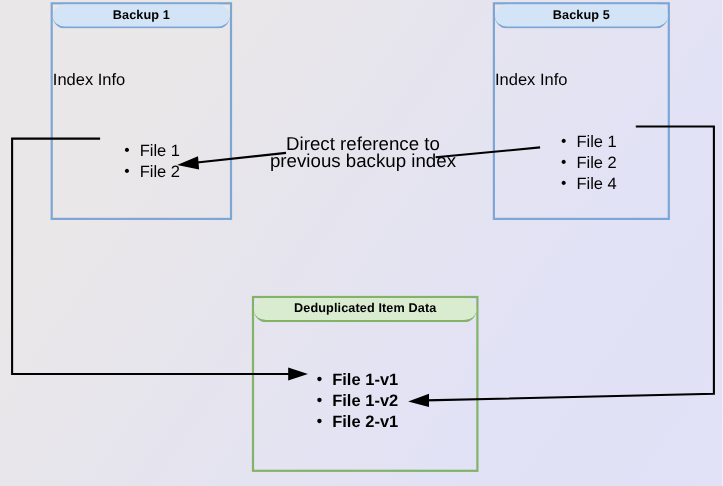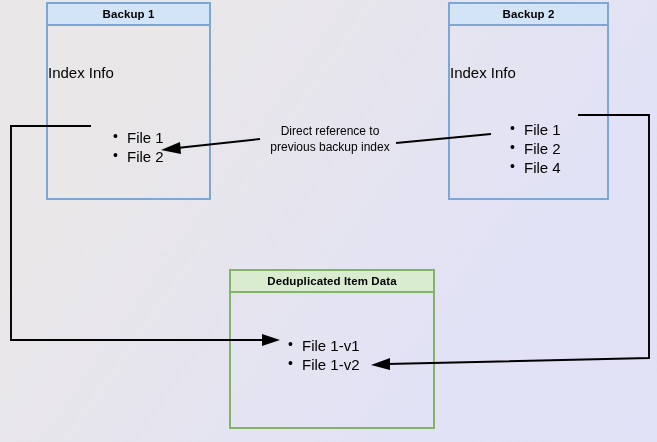--- a/index.html
+++ b/index.html
@@ -35,20 +35,21 @@
     box-sizing: border-box;
     background: #d4e4f7;
     border-bottom: 2px solid #7ea6d4;
     display: flex;
     align-items: center;
     justify-content: center;
     font-size: 11.5px;
     font-weight: bold;
     color: #000000;
     letter-spacing: 0.1px;
+    border-radius: 11px;
   }
   .box.green .box-header {
     background: #d9ecd0;
     border-bottom-color: #82b366;
   }
 
   .box-title {
     position: absolute;
     left: 0;
     right: 0;
@@ -76,21 +77,21 @@
     left: 0;
     top: -1px;
     font-size: 14px;
     line-height: 19px;
   }
 
   
   .caption {
     position: absolute;
     text-align: center;
-    font-size: 12px;
+    font-size: 17px;
     line-height: 16px;
     color: #000000;
     white-space: pre-line;
   }
 
   
   #connectors {
     position: absolute;
     left: 0;
     top: 0;
@@ -114,34 +115,35 @@
   <div class="box" style="left:46px; top:2px; width:165px; height:198px;">
     <div class="box-header">Backup 1</div>
     <div class="box-title" style="top:60px;">Index Info</div>
     <ul class="bullets" style="left:53px; top:112px;">
       <li>File 1</li>
       <li>File 2</li>
     </ul>
   </div>
 
   <div class="box" style="left:448px; top:2px; width:161px; height:198px;">
-    <div class="box-header">Backup 2</div>
+    <div class="box-header">Backup 5</div>
     <div class="box-title" style="top:60px;">Index Info</div>
     <ul class="bullets" style="left:48px; top:104px;">
       <li>File 1</li>
       <li>File 2</li>
       <li>File 4</li>
     </ul>
   </div>
 
   <div class="box green" style="left:229px; top:269px; width:206px; height:160px;">
     <div class="box-header">Deduplicated Item Data</div>
-    <ul class="bullets" style="left:45px; top:53px;">
+    <ul class="bullets" style="left:45px; top:53px;font-weight:bold;">
       <li>File 1-v1</li>
       <li>File 1-v2</li>
+      <li>File 2-v1</li>
     </ul>
   </div>
 
   <div class="caption" style="left:245px; top:123px; width:170px;">Direct reference to
 previous backup index</div>
 
   <svg id="connectors" viewBox="0 0 657 442">
 
     <g>
       <path d="M 91 126 L 11 126 L 11 340 L 264 340"></path>

